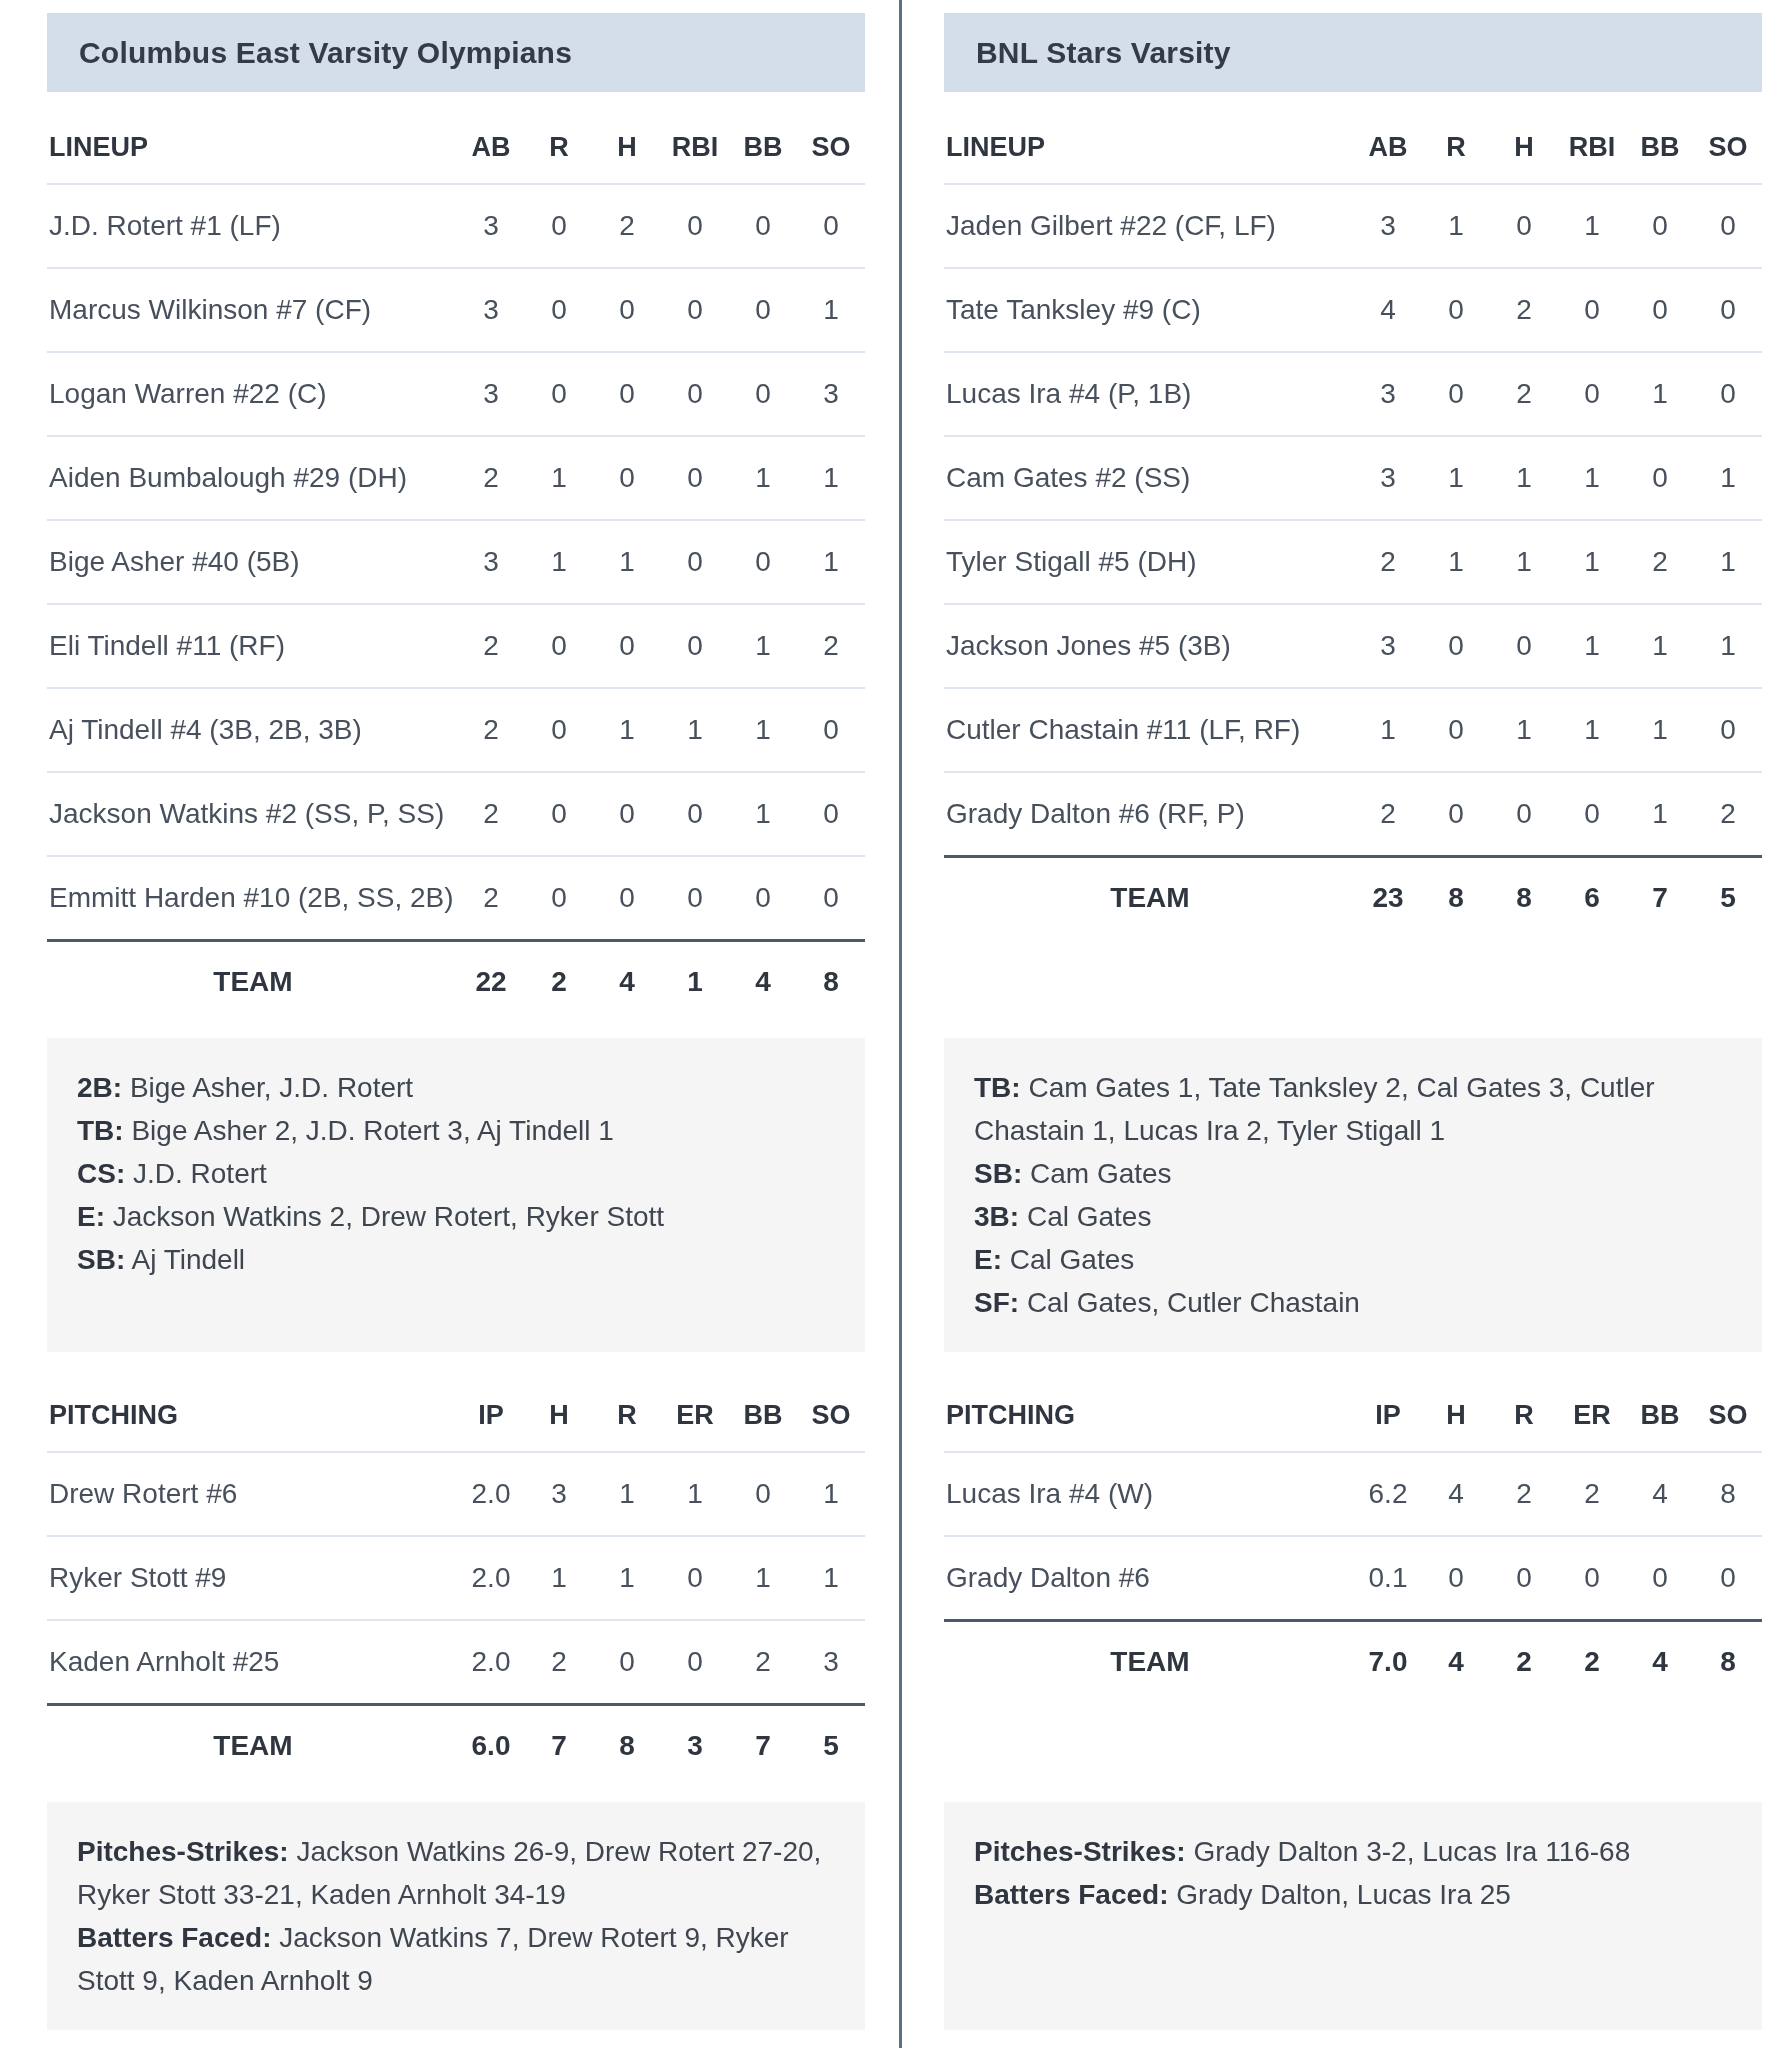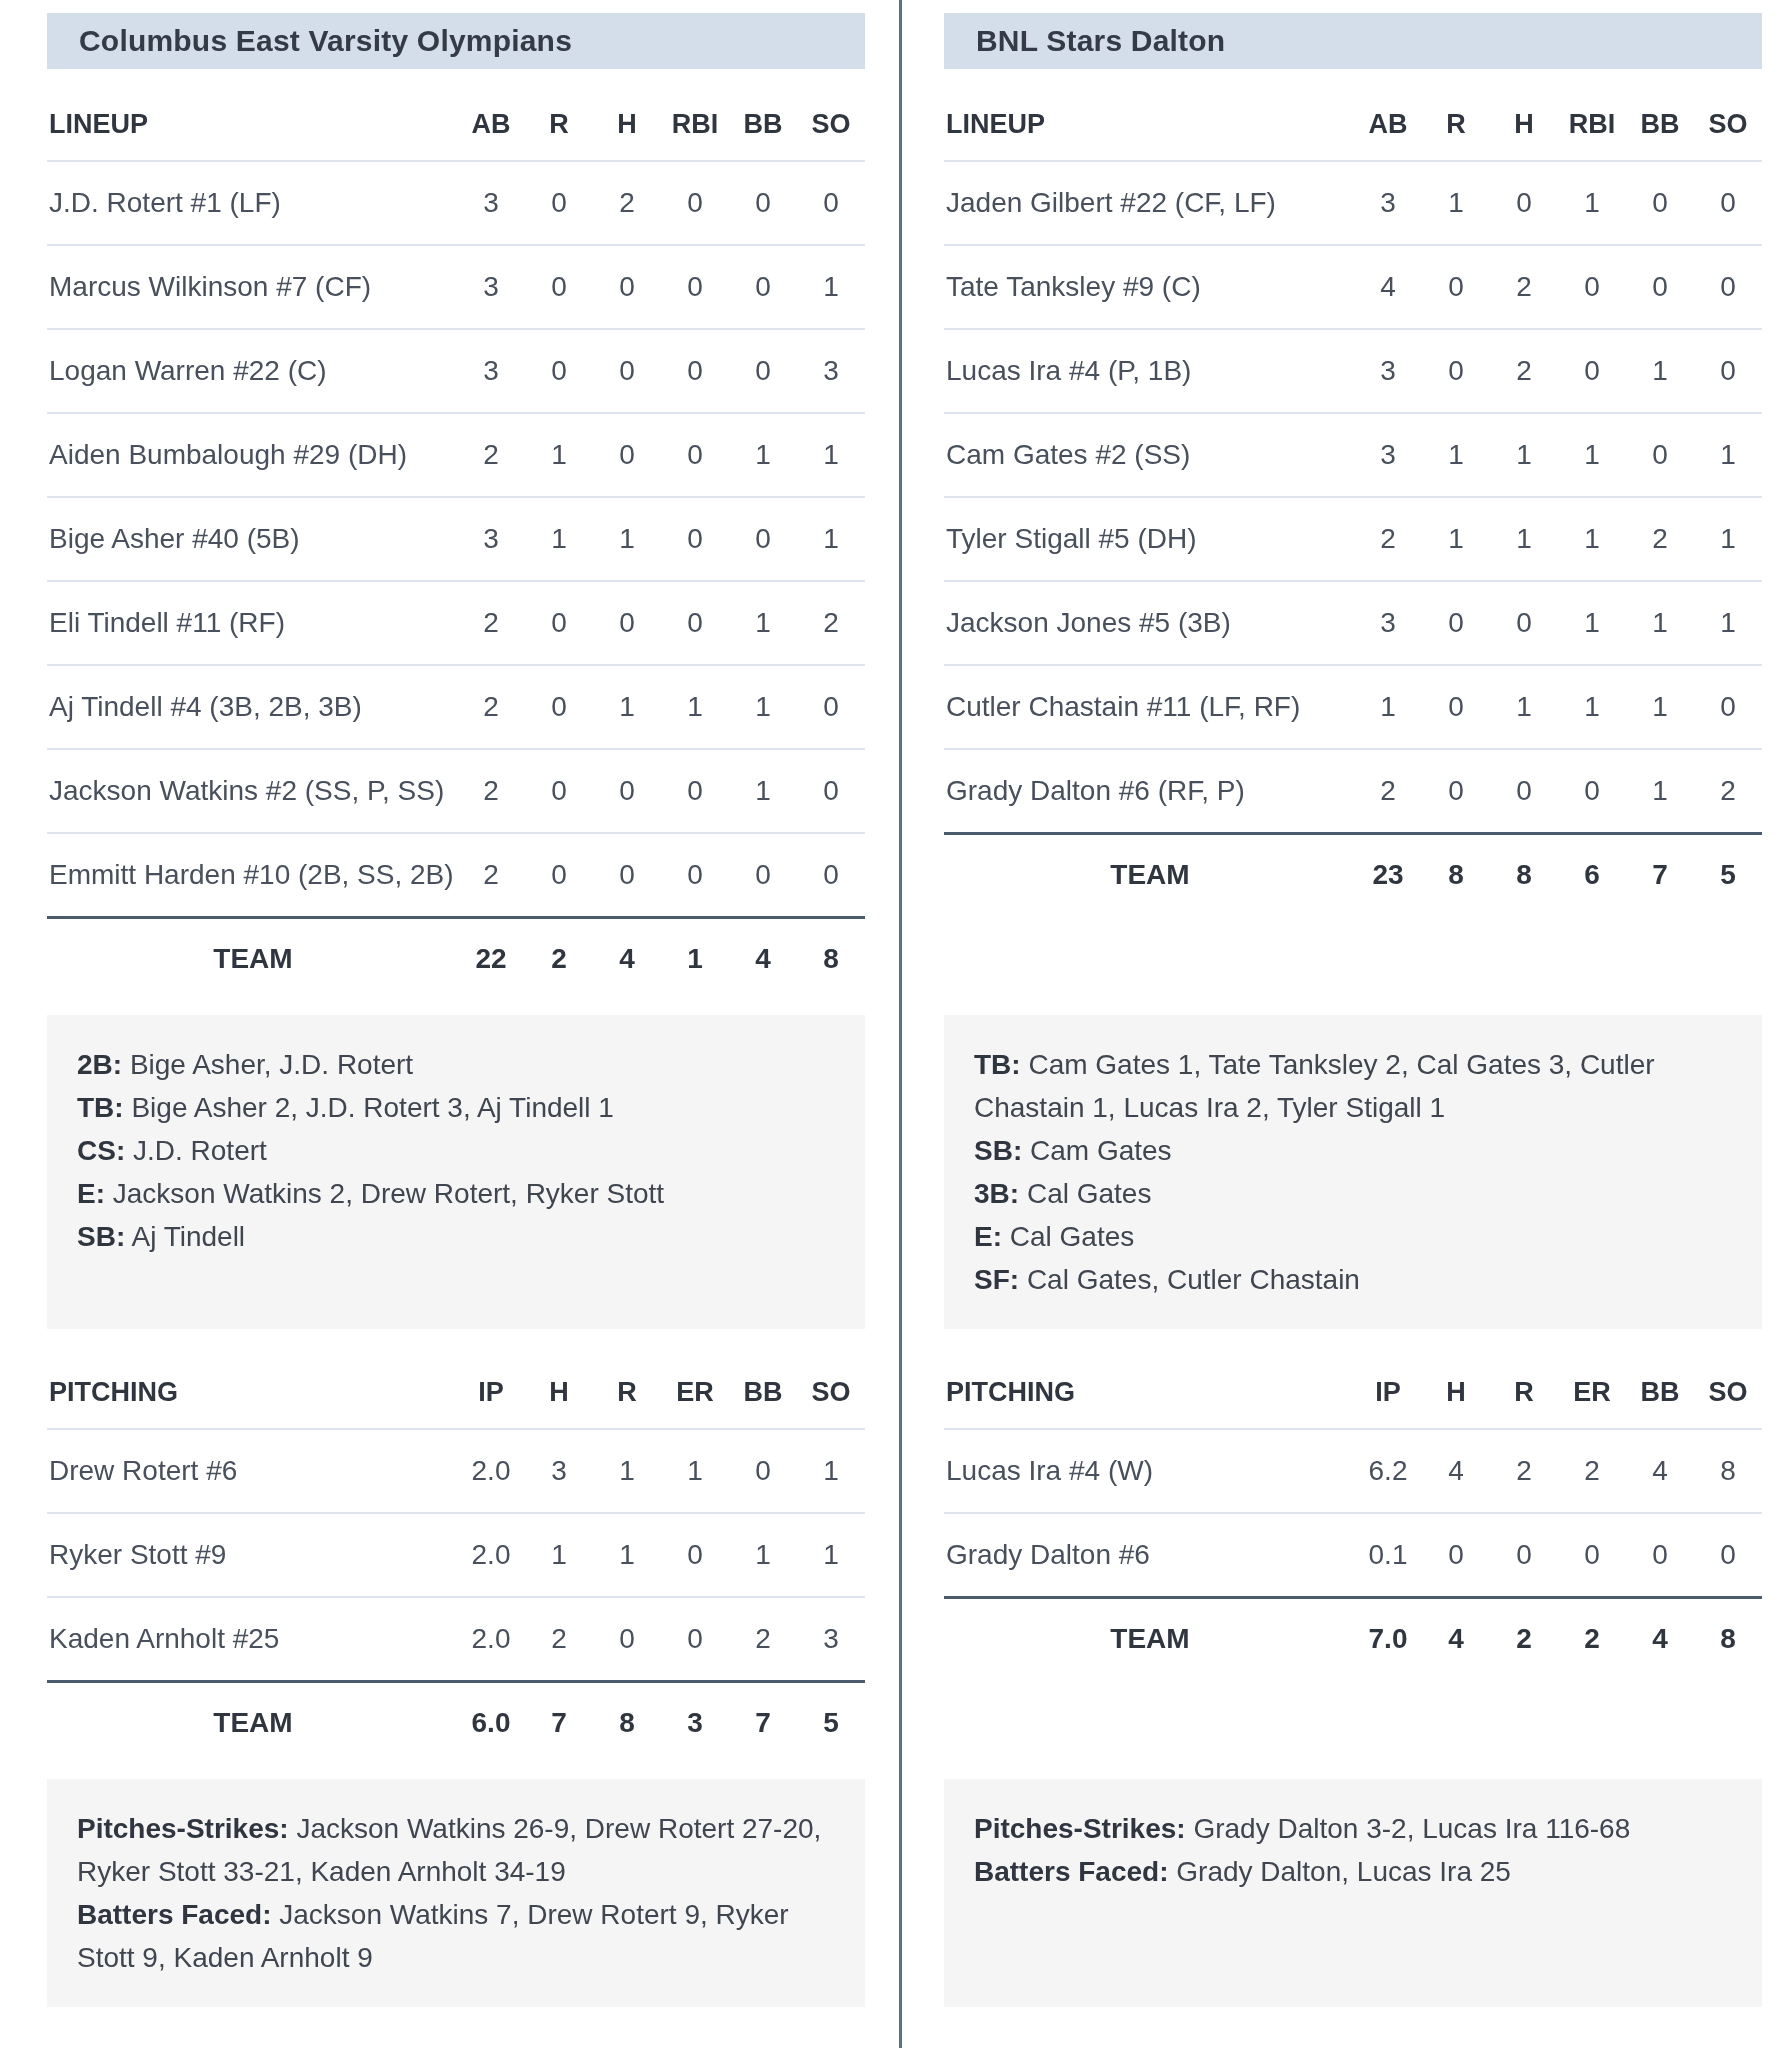--- a/index.html
+++ b/index.html
@@ -25,21 +25,21 @@
     display:grid;
     grid-template-columns:818px 818px;
     column-gap:79px;
     padding:13px 0 0 47px;
   }
   .v-divider{
     position:absolute;left:899px;top:0;width:3px;height:2048px;
     background:var(--divider);
   }
   .team-header{
-    height:56px;background:var(--header-bg);
+    height:79px;background:var(--header-bg);
     display:flex;align-items:center;padding:0 32px;
   }
   .team-header .title{
     font-size:30px;font-weight:bold;color:var(--title-text);
     letter-spacing:.2px;
   }
   .stat-section{margin-top:40px;}
   .pitch-section{margin-top:48px;align-self:start;}
   table.stat-table{
     width:100%;border-collapse:collapse;table-layout:fixed;
@@ -75,21 +75,21 @@
 <body>
 
 <div class="v-divider"></div>
 
 <div class="page">
 
   <header class="team-header">
     <span class="title">Columbus East Varsity Olympians</span>
   </header>
   <header class="team-header">
-    <span class="title">BNL Stars Dalton</span>
+    <span class="title">BNL Stars Varsity</span>
   </header>
 
   <section class="stat-section">
     <table class="stat-table">
       <colgroup>
           <col class="name-col">
           <col class="num-col">
           <col class="num-col">
           <col class="num-col">
           <col class="num-col">

